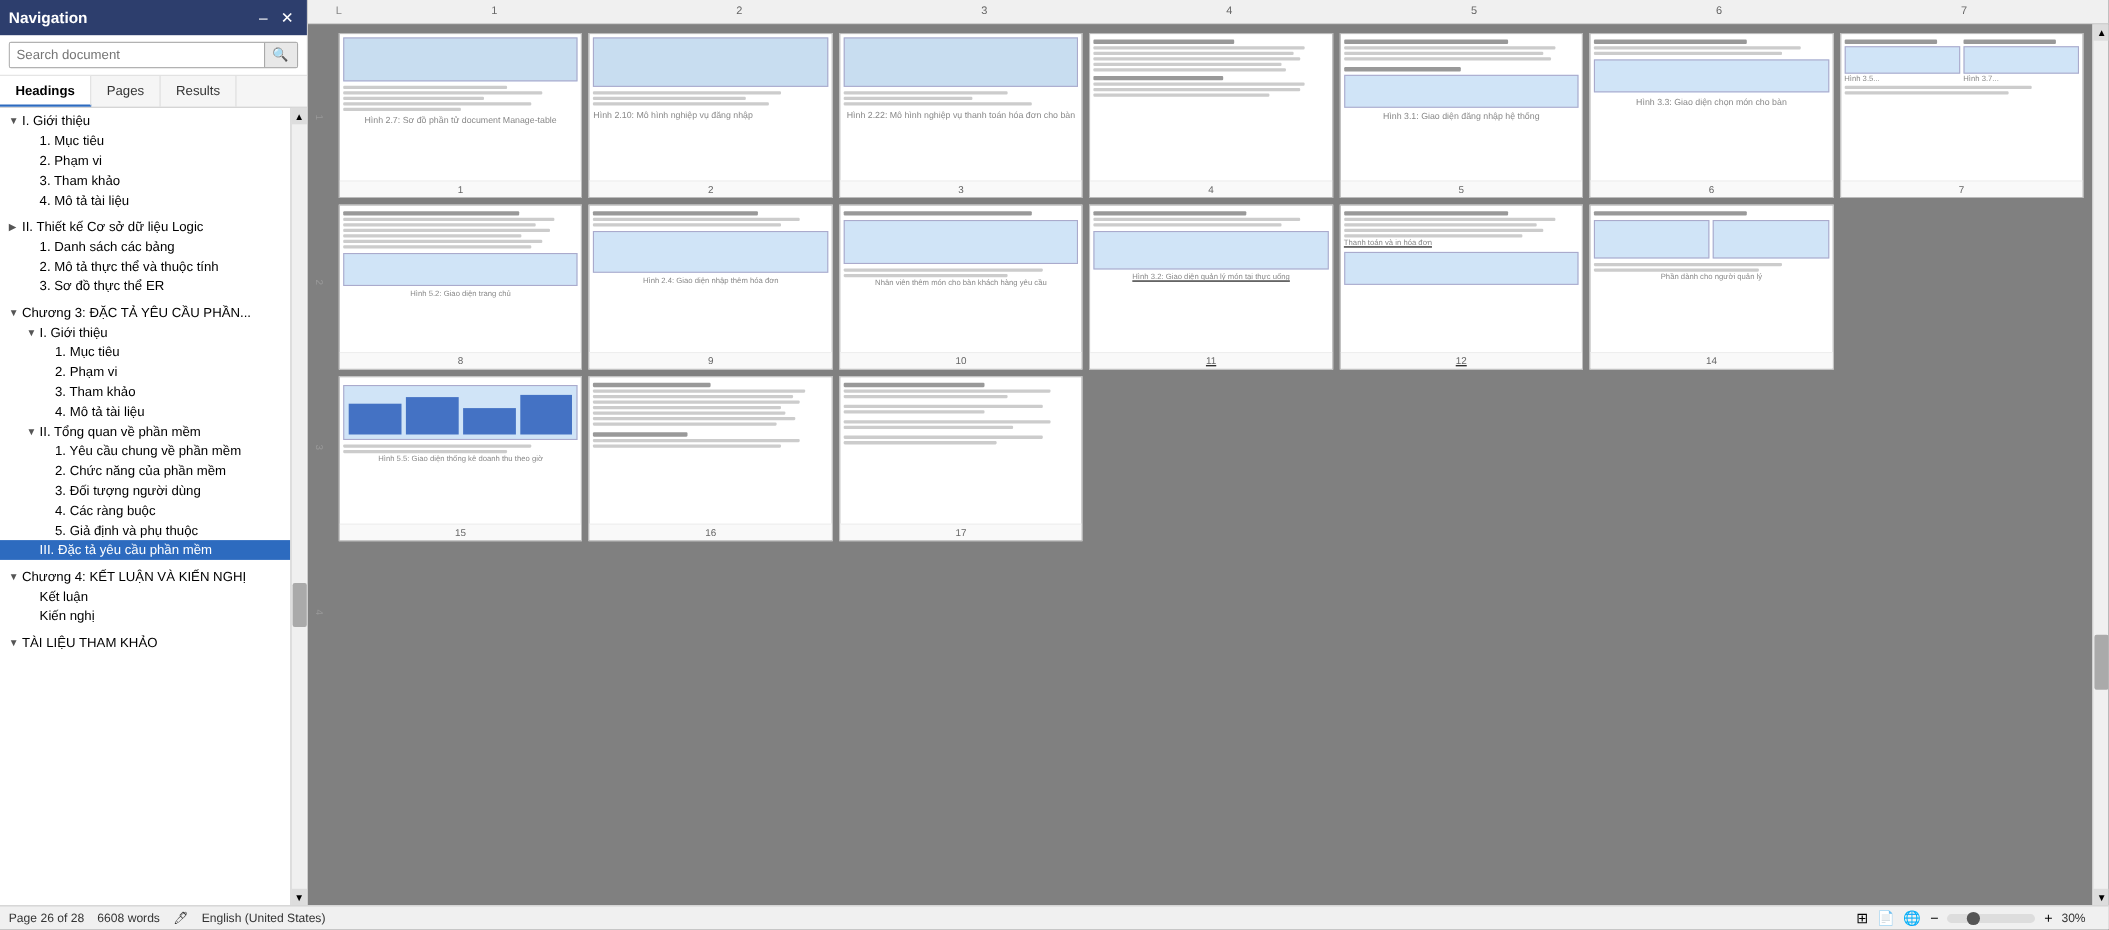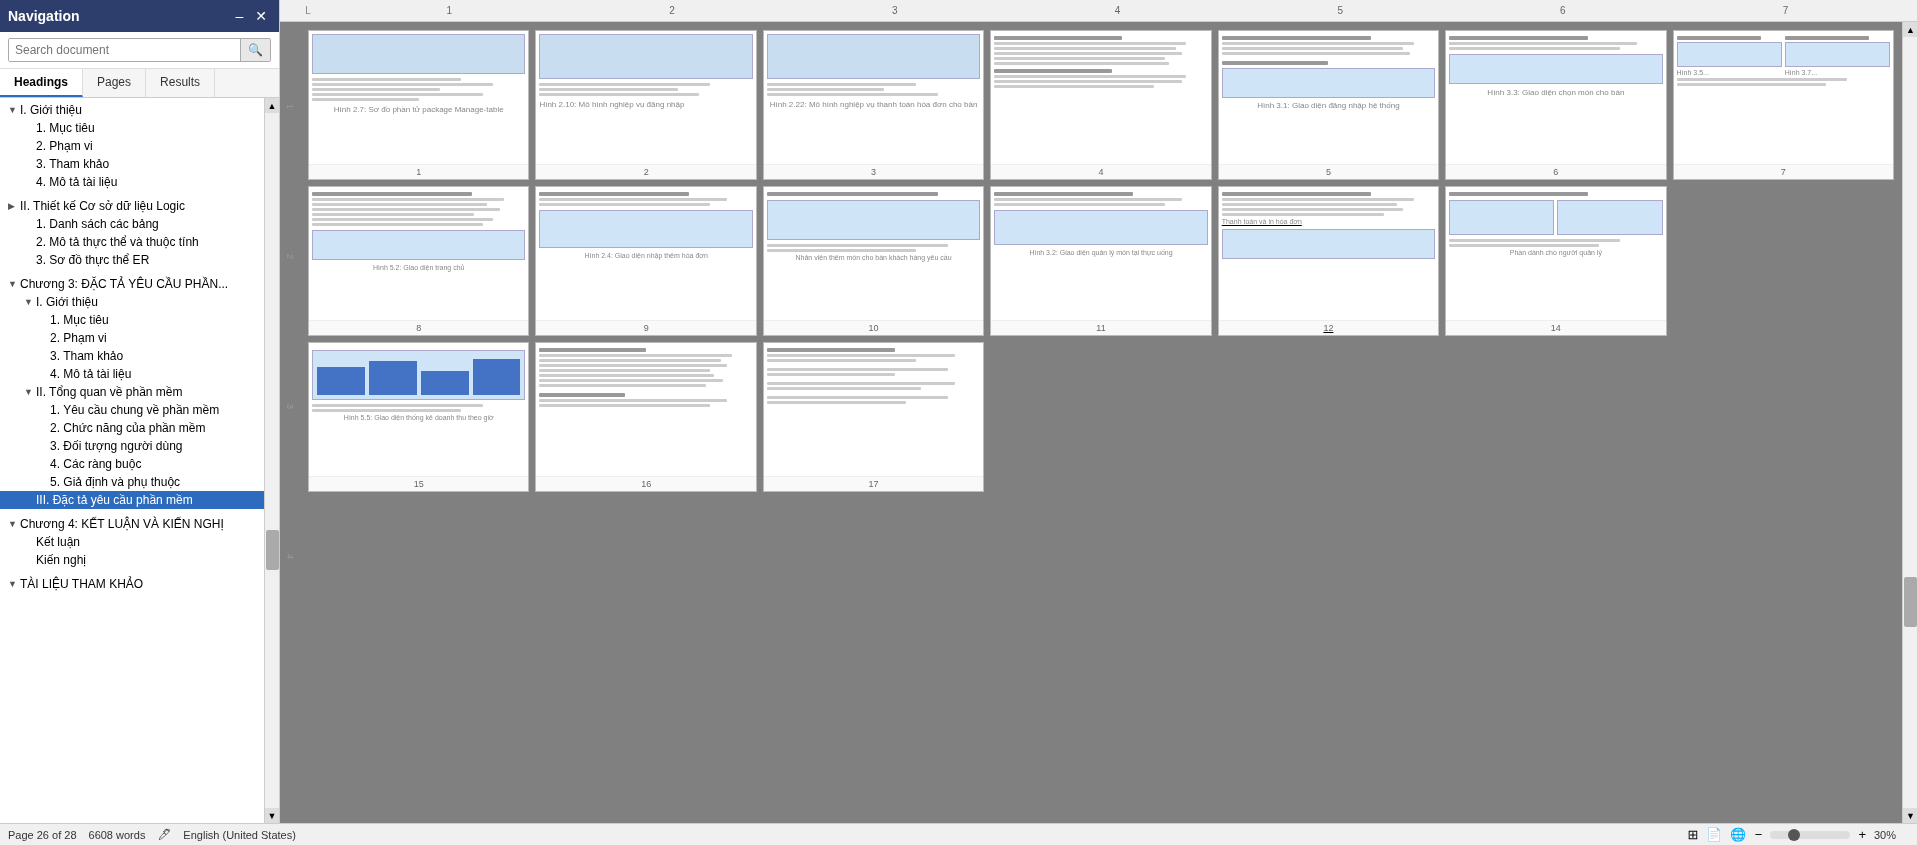--- a/index.html
+++ b/index.html
@@ -228,21 +228,21 @@
         <div style="display:grid; grid-template-columns:repeat(7,1fr); gap:6px; margin-bottom:6px;">
 
           <div class="page-thumb" style="height:150px;">
             <div class="page-inner">
               <div style="height:40px; background:#c8ddf0; border:1px solid #aac; margin-bottom:4px;"></div>
               <div class="p-line" style="width:70%;"></div>
               <div class="p-line" style="width:85%;"></div>
               <div class="p-line" style="width:60%;"></div>
               <div class="p-line" style="width:80%;"></div>
               <div class="p-line" style="width:50%;"></div>
-              <div style="font-size:8px; color:#888; text-align:center; margin-top:4px;">Hình 2.7: Sơ đồ phần tử package Manage-table</div>
+              <div style="font-size:8px; color:#888; text-align:center; margin-top:4px;">Hình 2.7: Sơ đồ phần tử document Manage-table</div>
             </div>
             <div class="page-footer">1</div>
           </div>
 
           <div class="page-thumb" style="height:150px;">
             <div class="page-inner">
               <div style="height:45px; background:#c8ddf0; border:1px solid #aac; margin-bottom:4px;"></div>
               <div class="p-line" style="width:80%;"></div>
               <div class="p-line" style="width:65%;"></div>
               <div class="p-line" style="width:75%;"></div>
@@ -358,21 +358,21 @@
             <div class="page-inner">
               <div class="p-line h" style="width:80%;"></div>
               <div style="height:40px; background:#d0e4f7; border:1px solid #aac; margin:4px 0;"></div>
               <div class="p-line" style="width:85%;"></div>
               <div class="p-line" style="width:70%;"></div>
               <div style="font-size:7px; color:#888; text-align:center;">Nhân viên thêm món cho bàn khách hàng yêu cầu</div>
             </div>
             <div class="page-footer">10</div>
           </div>
 
-          <div class="page-thumb" style="height:150px;">
+          <div class="page-thumb" style="height:150px;text-decoration:underline;">
             <div class="page-inner">
               <div class="p-line h" style="width:65%;"></div>
               <div class="p-line" style="width:88%;"></div>
               <div class="p-line" style="width:80%;"></div>
               <div style="height:35px; background:#d0e4f7; border:1px solid #aac; margin:4px 0;"></div>
               <div style="font-size:7px; color:#888; text-align:center;">Hình 3.2: Giao diện quản lý món tại thực uống</div>
             </div>
             <div class="page-footer">11</div>
           </div>
 

